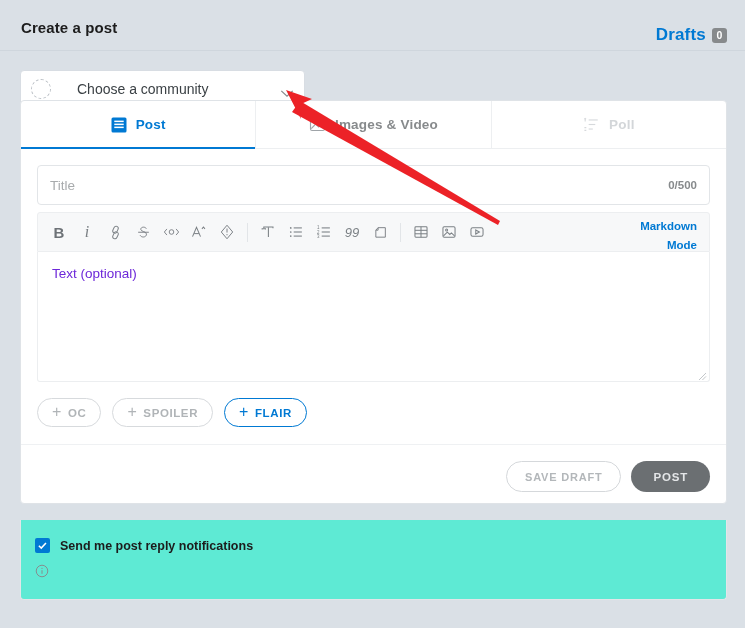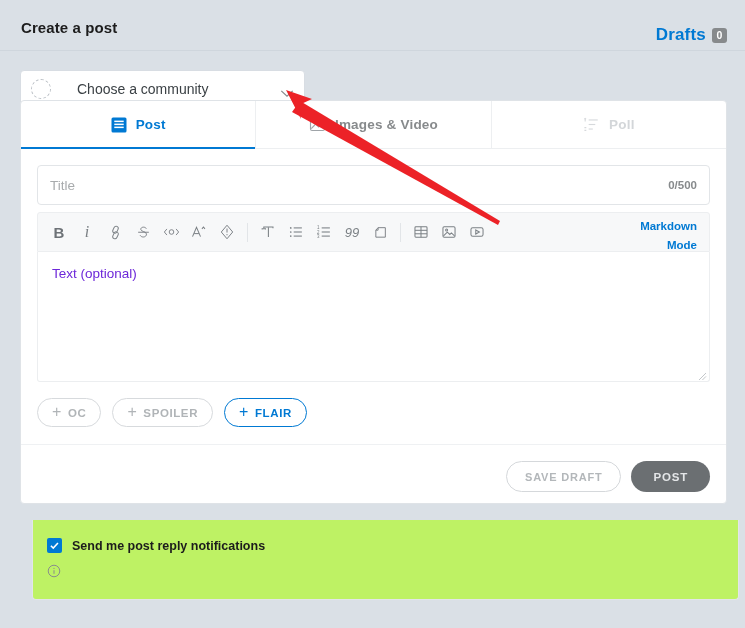--- a/index.html
+++ b/index.html
@@ -133,22 +133,22 @@
     cursor: pointer;
   }
   .btn-filled {
     height: 31px; padding: 0 22px; border-radius: 16px; border: none;
     background: #6b6f72; color: #e4e6e8;
     font-size: 11.5px; font-weight: bold; letter-spacing: .8px; cursor: pointer;
   }
 
   
   .footer-panel {
-    position: absolute; left: 32px; top: 520px; width: 707px; height: 80px;
-    background: #bef264; border: 1px solid #e3e6e9; border-top: none;
+    position: absolute; left: 20px; top: 520px; width: 707px; height: 80px;
+    background: #5eead4; border: 1px solid #e3e6e9; border-top: none;
     border-radius: 0 0 4px 4px;
   }
   .chk-row { display: flex; align-items: center; gap: 10px; padding: 18px 0 0 14px; }
   .chk {
     width: 15px; height: 15px; border-radius: 2px; background: #0079d3;
     display: inline-flex; align-items: center; justify-content: center; cursor: pointer;
   }
   .chk-label { font-size: 12.5px; color: #1c1c1c; font-weight: bold; }
   .link-row { display: flex; align-items: center; gap: 7px; padding: 11px 0 0 14px; }
   .link-text { font-size: 12.5px; color: #0079d3; font-weight: bold; cursor: pointer; }

